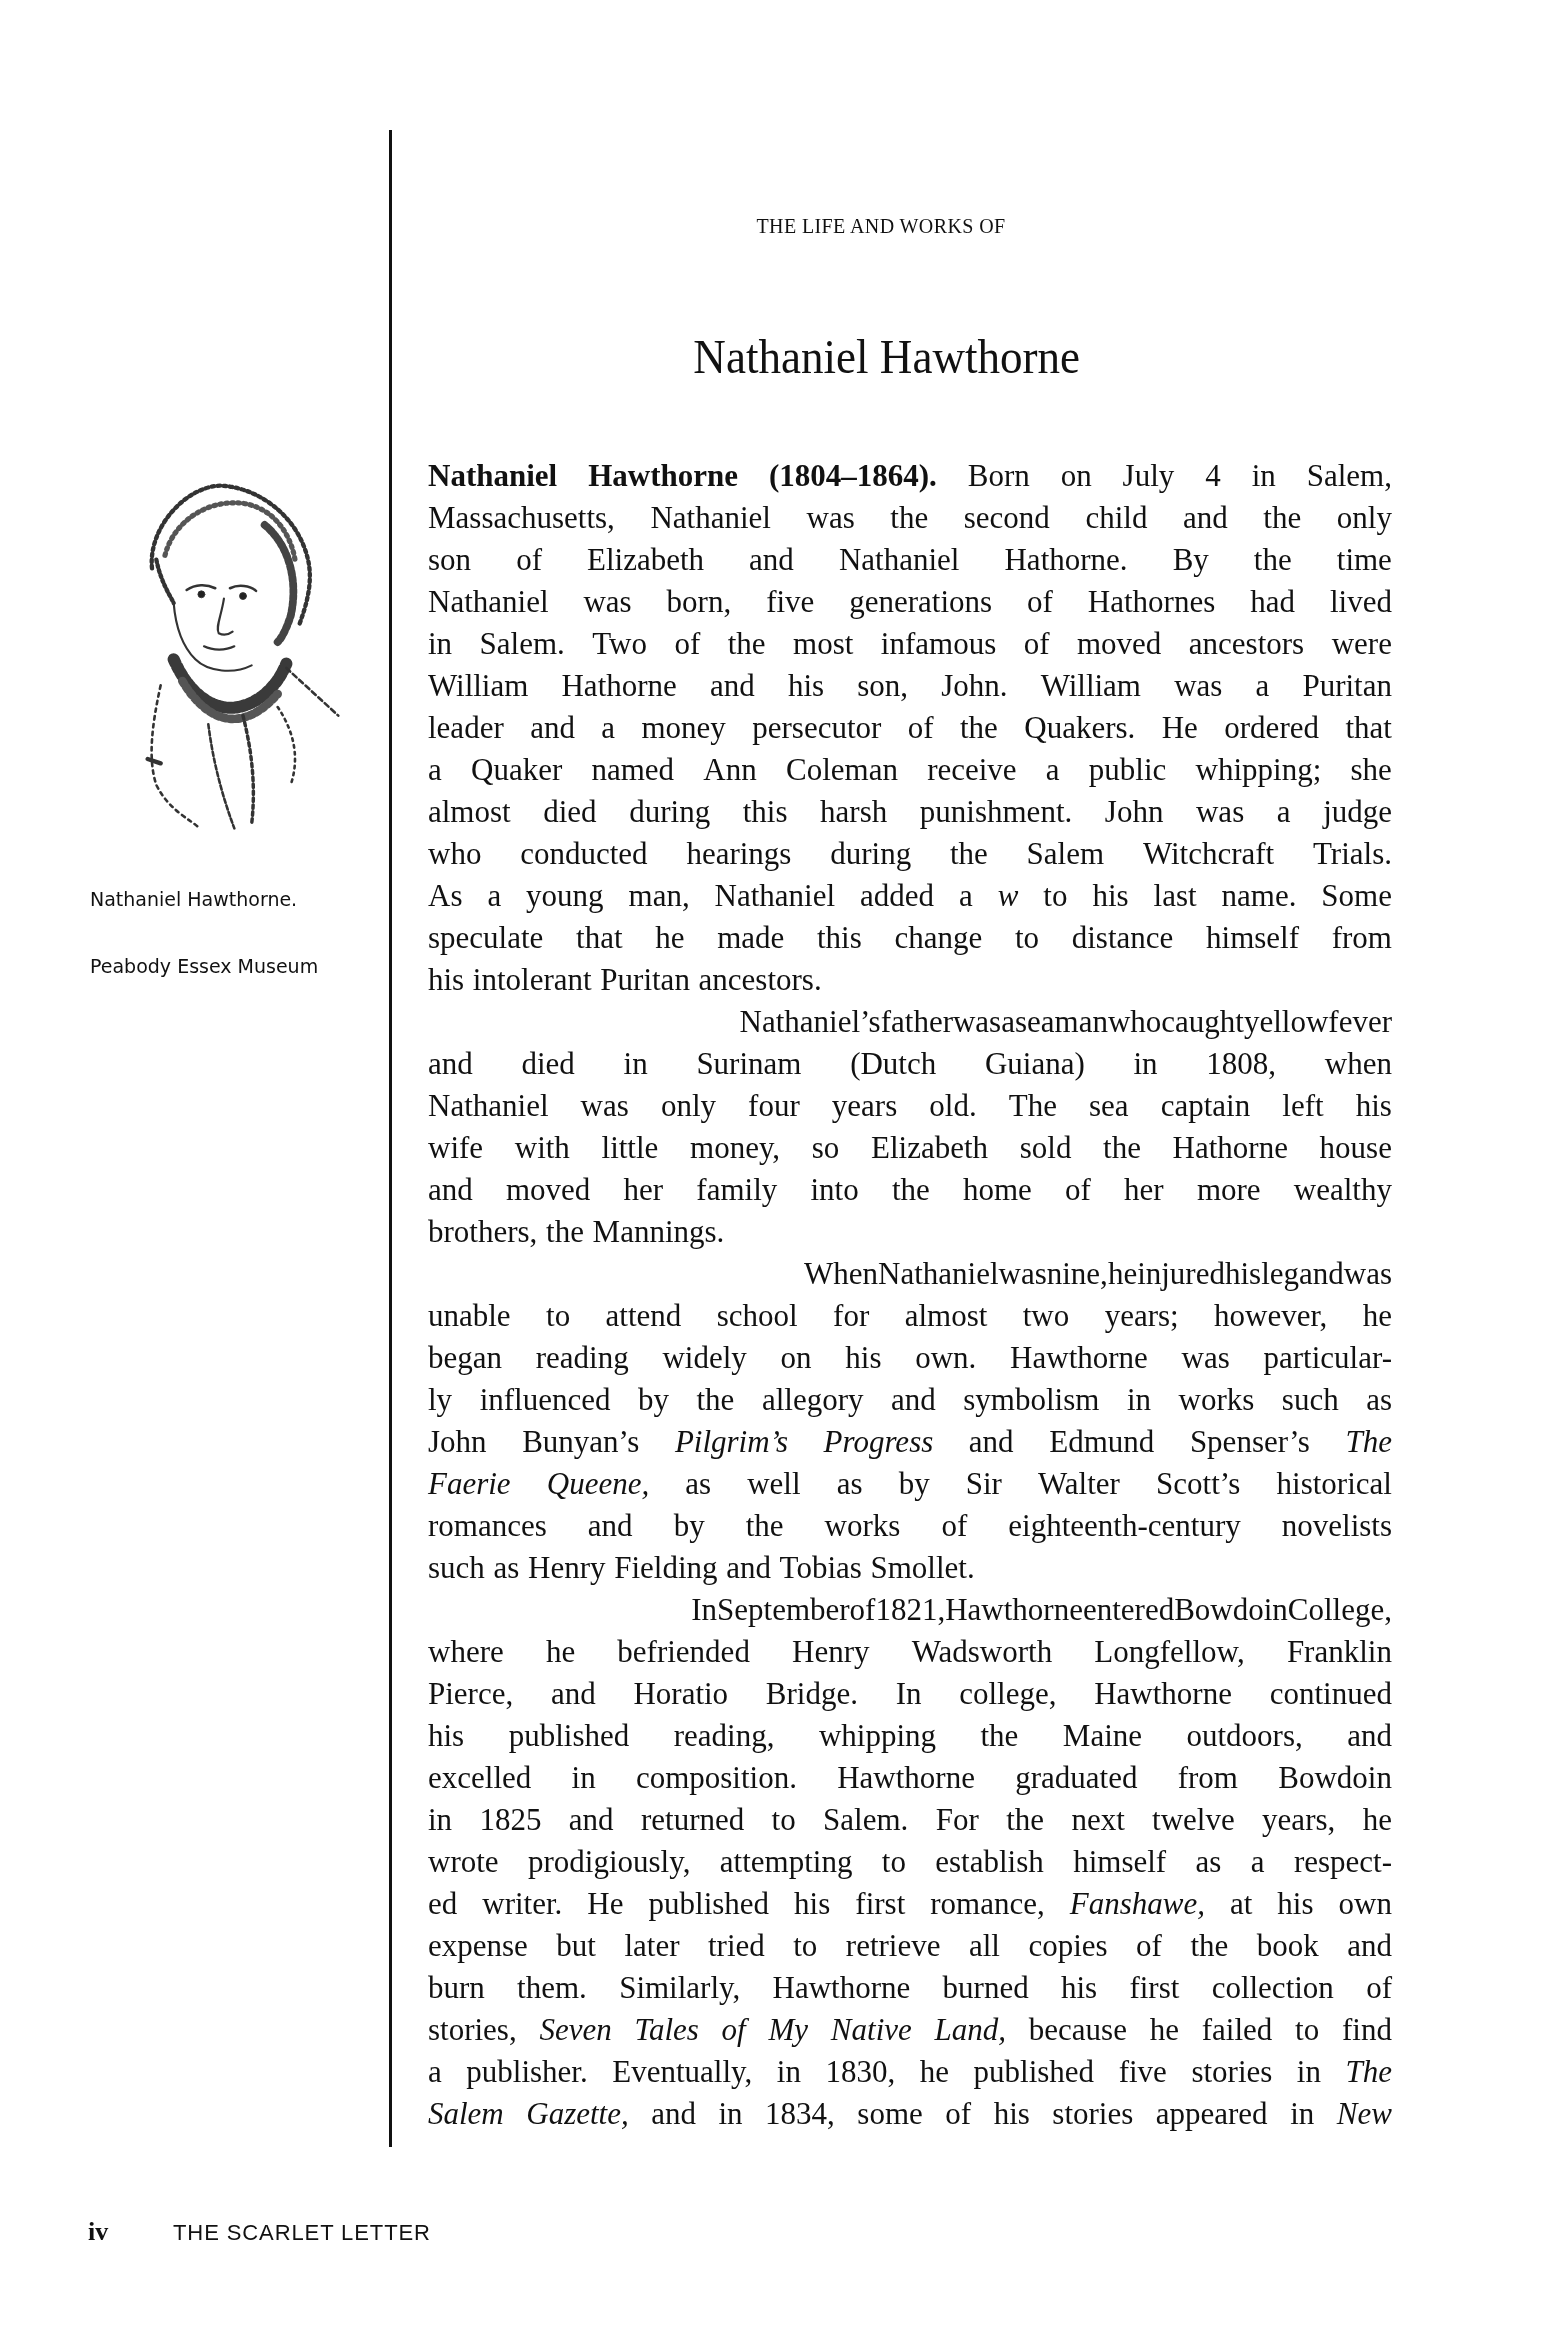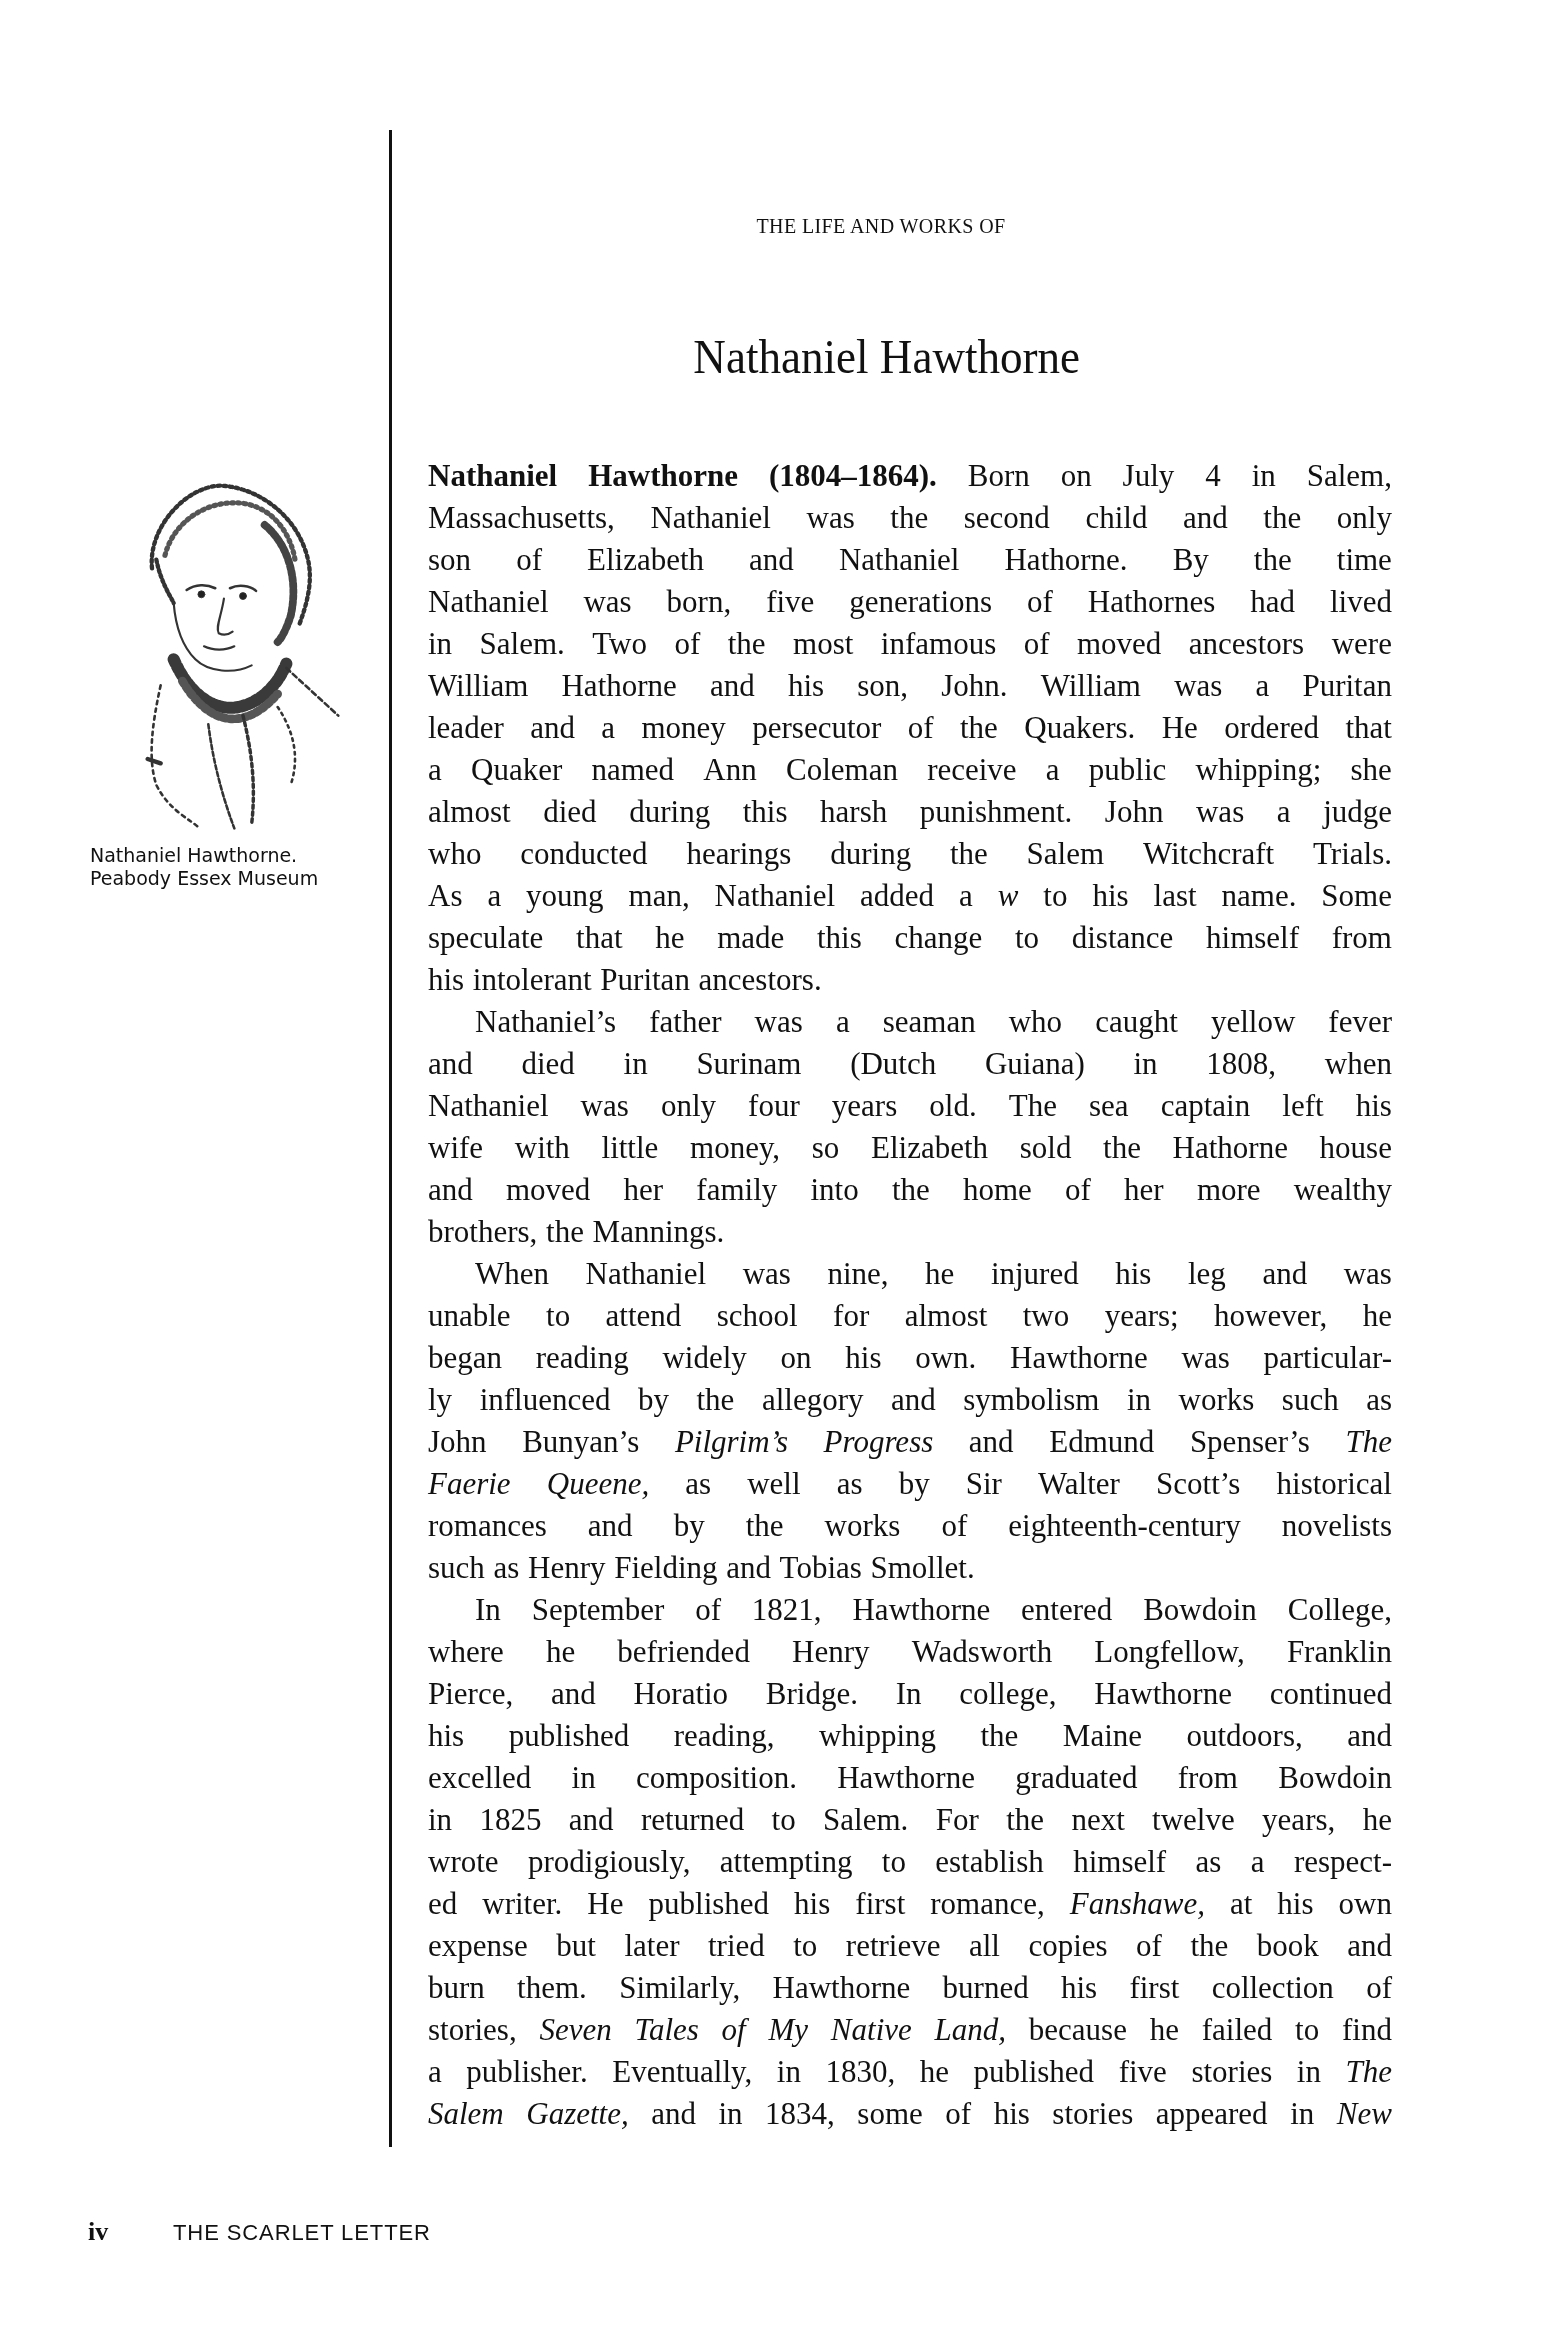--- a/index.html
+++ b/index.html
@@ -14,31 +14,31 @@
   .title {
     position: absolute; left: 677px; top: 328px; width: 408px; text-align: center;
     font-family: "Liberation Serif", "DejaVu Serif", serif; font-size: 49px; line-height: 57px; white-space: nowrap;
     transform: scaleX(0.92); transform-origin: center;
   }
   .portrait { position: absolute; left: 113px; top: 473px; width: 234px; height: 364px; }
   .caption {
     position: absolute; left: 90px; top: 844px; width: 278px;
     font-family: "DejaVu Sans", "Liberation Sans", sans-serif; font-size: 19px; line-height: 23.4px; color: #111;
   }
-  .caption div { white-space: nowrap; }
+  .caption div { white-space: nowrap; margin-top: 44px; }
   .body {
     position: absolute; left: 428px; top: 455px; width: 964px;
     font-family: "Liberation Serif", "DejaVu Serif", serif; font-size: 31px; line-height: 42px;
   }
   .line {
     height: 42px; white-space: nowrap; overflow: visible; display: flex; justify-content: space-between;
   }
   .line.last { justify-content: flex-start; }
   .line.last .w { margin-right: 0.28em; }
-  .line.indent { padding-left: 47px; }
+  .line.indent { padding-left: 47px; justify-content: flex-end; }
   .w { display: inline-block; }
   .b { font-weight: bold; }
   .i { font-style: italic; }
   .folio {
     position: absolute; left: 88px; top: 2217px;
     font-family: "Liberation Serif", "DejaVu Serif", serif; font-size: 26px; font-weight: bold; line-height: 29.5px;
   }
   .foot-title {
     position: absolute; left: 149px; top: 2220px;
     font-family: Liberation Sans, sans-serif; font-size: 22px; letter-spacing: 0.9px; line-height: 26px; white-space: nowrap; margin-left: 24px;

